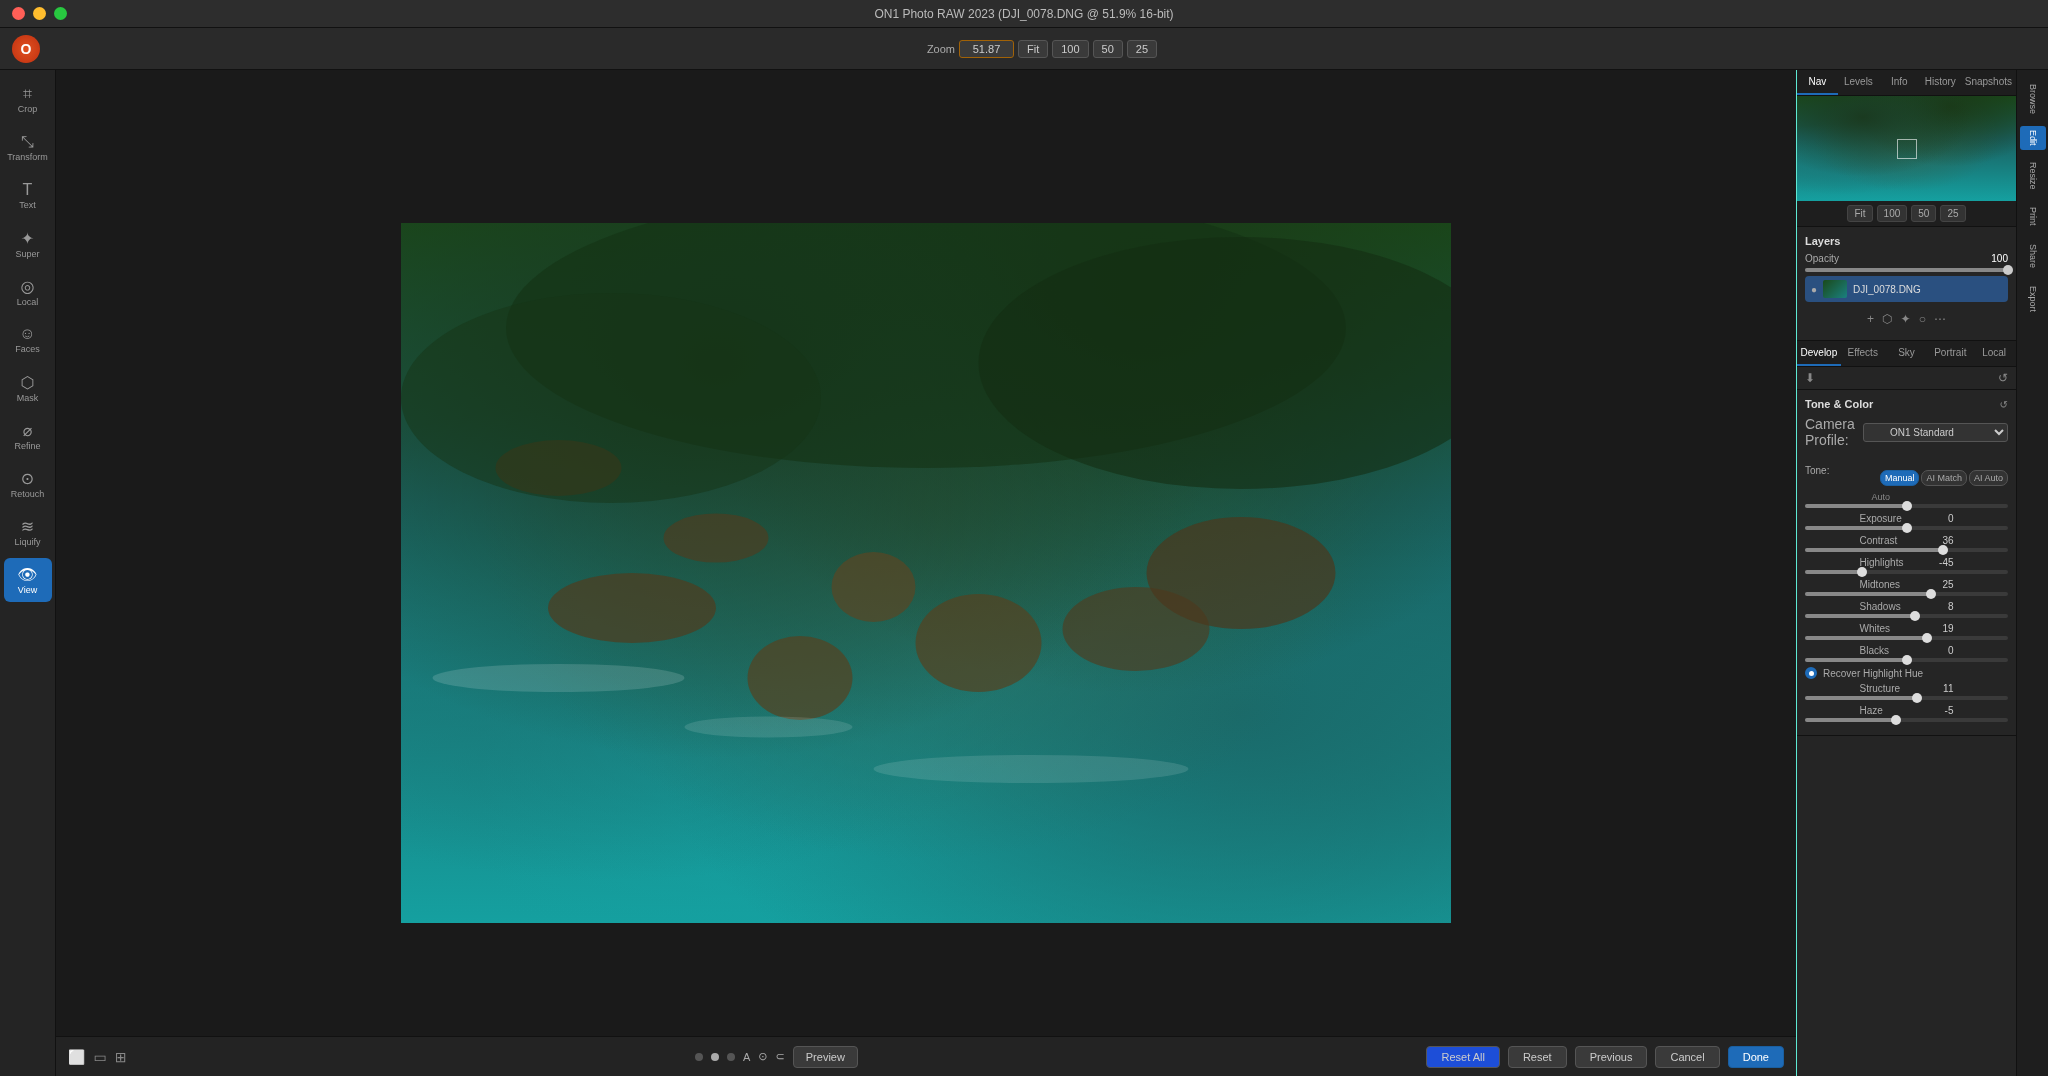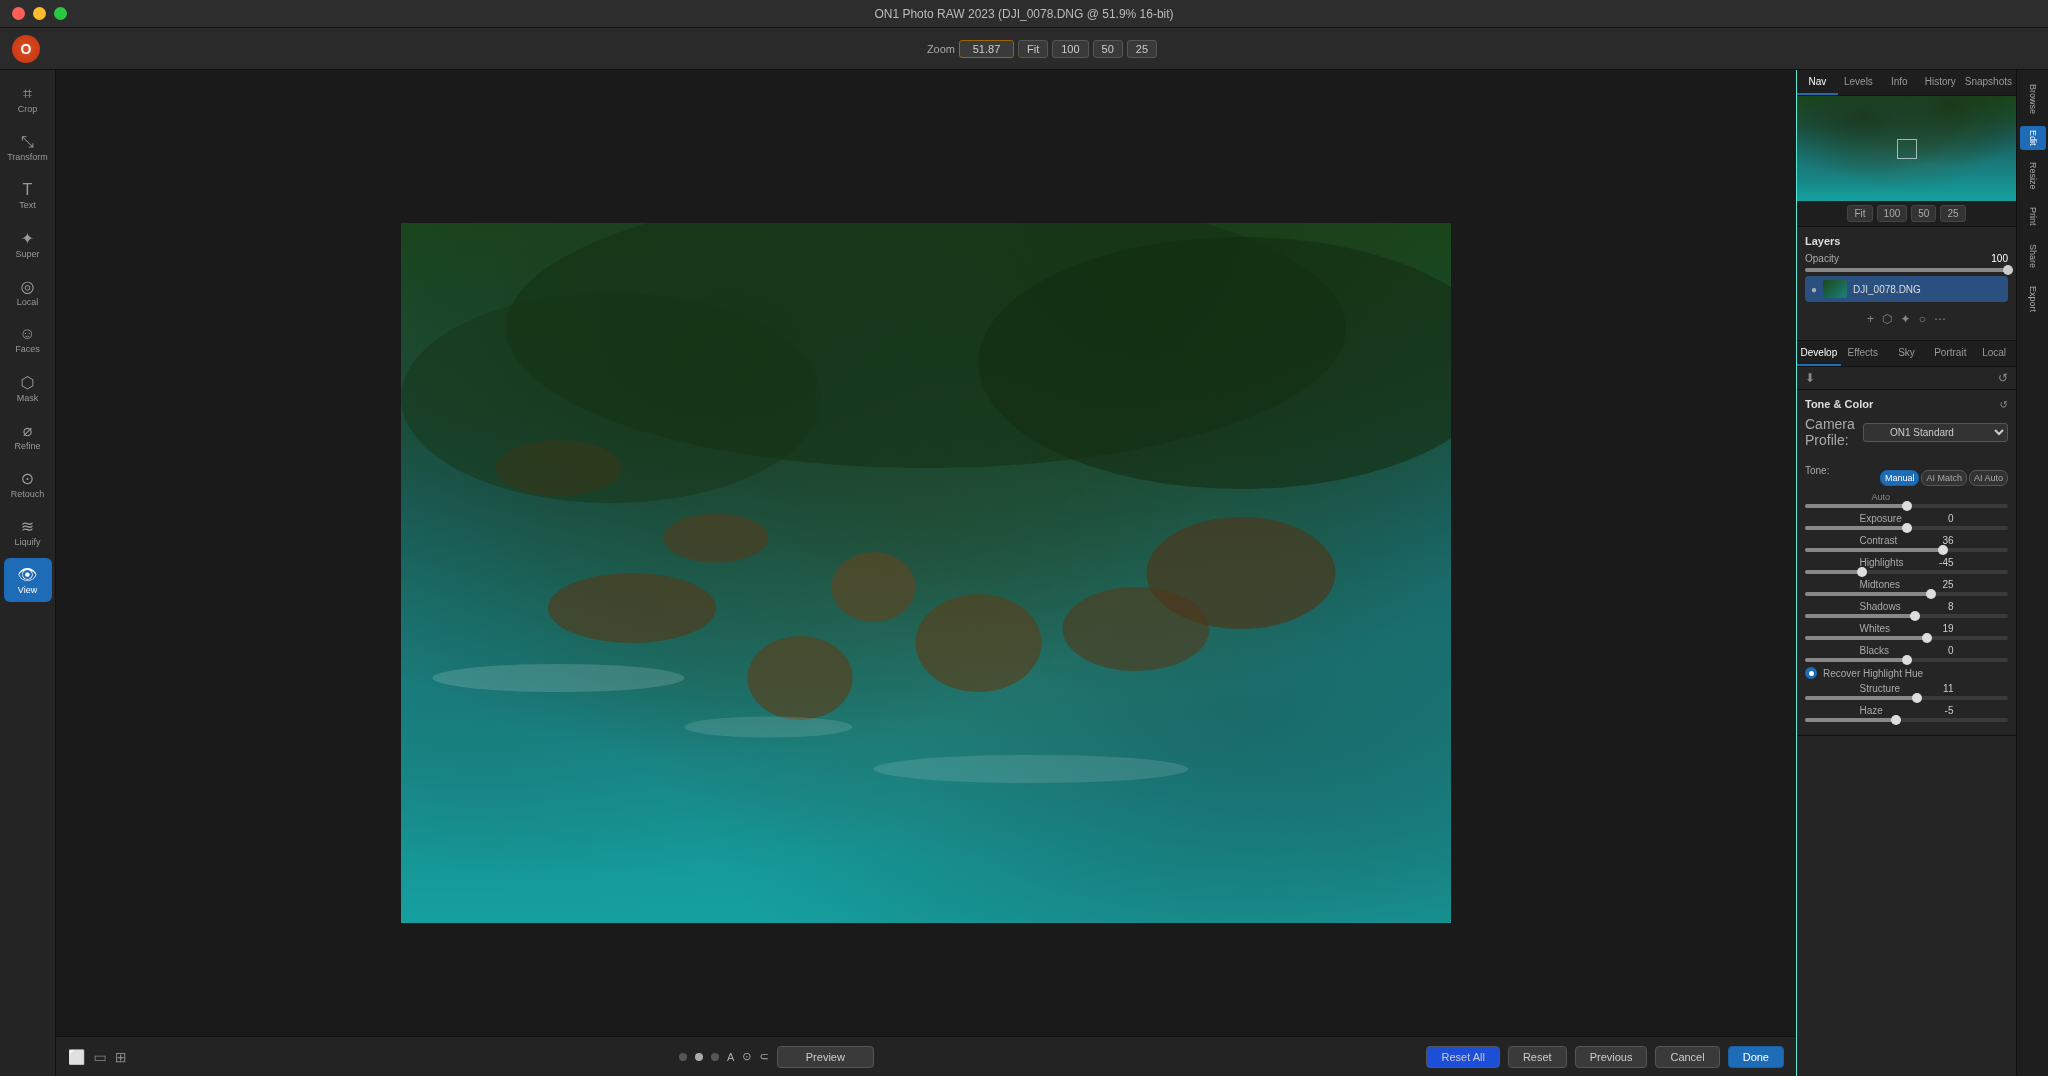--- a/index.html
+++ b/index.html
@@ -173,21 +173,21 @@
     .bottom-tools {
       display: flex;
       gap: 8px;
       align-items: center;
     }
     .preview-btn {
       background: #3a3a3a;
       border: 1px solid #555;
       border-radius: 4px;
       color: #ccc;
-      padding: 4px 28px;
+      padding: 4px 12px;
       cursor: pointer;
       font-size: 11px;
     }
     .bottom-action-btns {
       display: flex;
       gap: 8px;
     }
     .action-btn {
       background: #3a3a3a;
       border: 1px solid #555;

